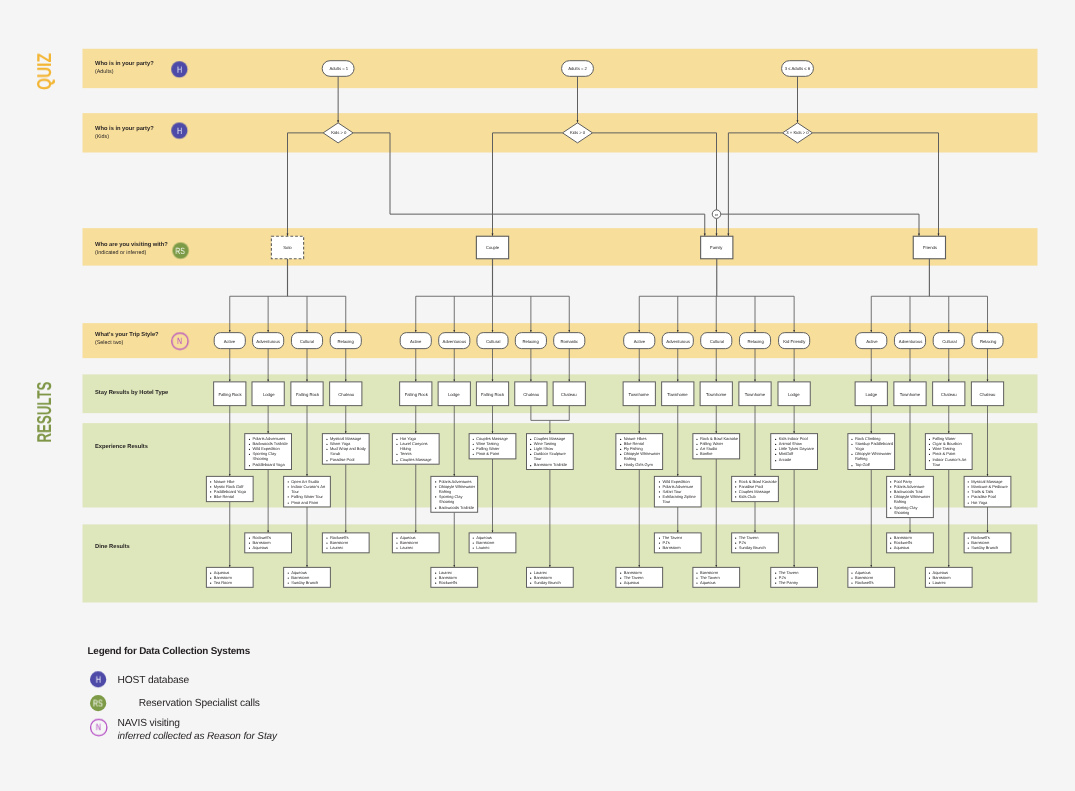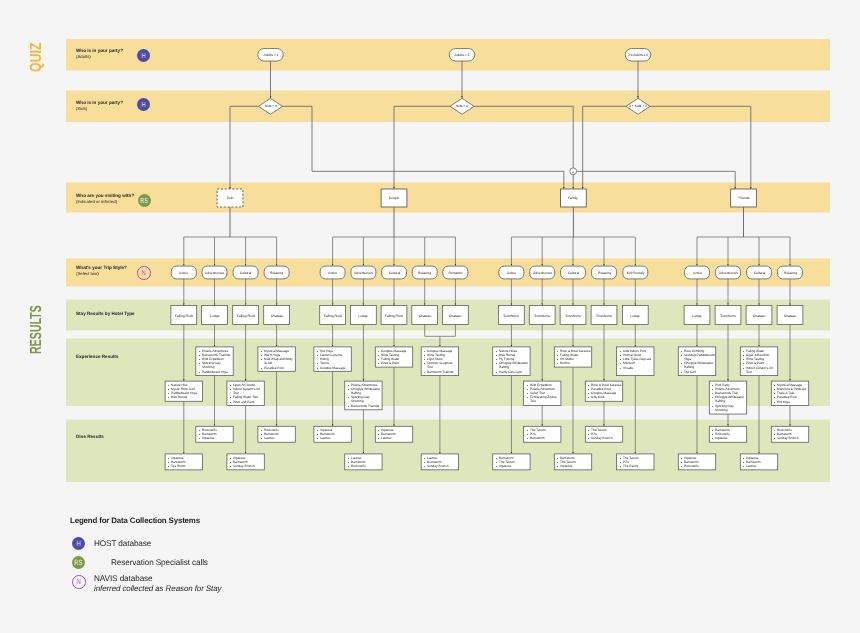--- a/index.html
+++ b/index.html
@@ -535,18 +535,18 @@
         </div>
     <div class="legend-text" style="top:557.9px;padding-left:17px;">
       <div class="lg-l">Reservation Specialist calls</div>
     </div>
   </div>
   <div class="legend-row">
     <div class="badge lg b-navis" style="left:71.8px;top:575.4px;">
           <span>N</span>
         </div>
     <div class="legend-text" style="top:574.2px;">
-      <div class="lg-l">NAVIS database</div>
+      <div class="lg-l">NAVIS visiting</div>
       <div class="lg-n">inferred collected as Reason for Stay</div>
     </div>
   </div>
 </div>
 </div>
 
 </body></html>

